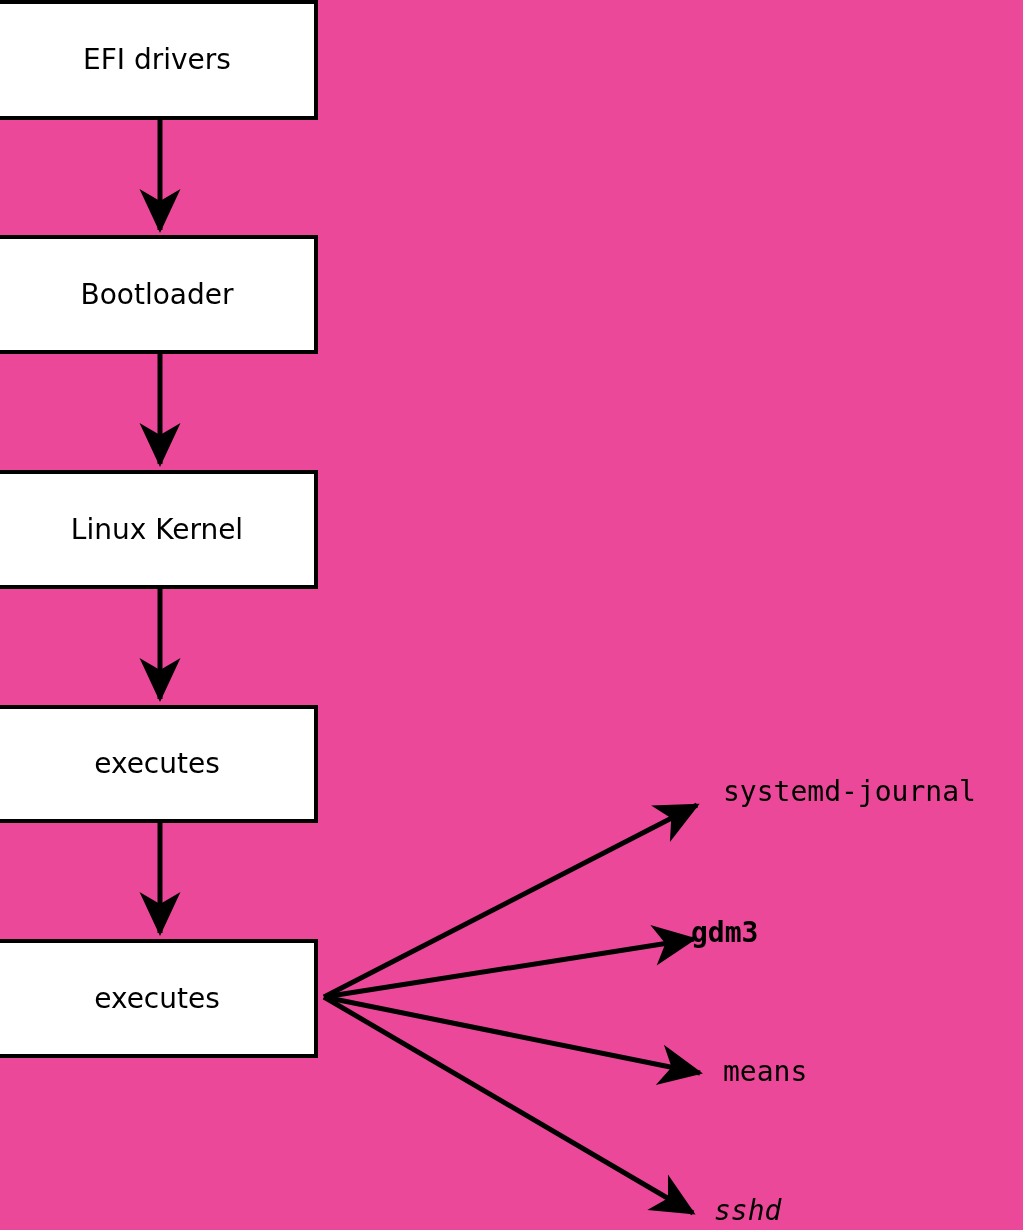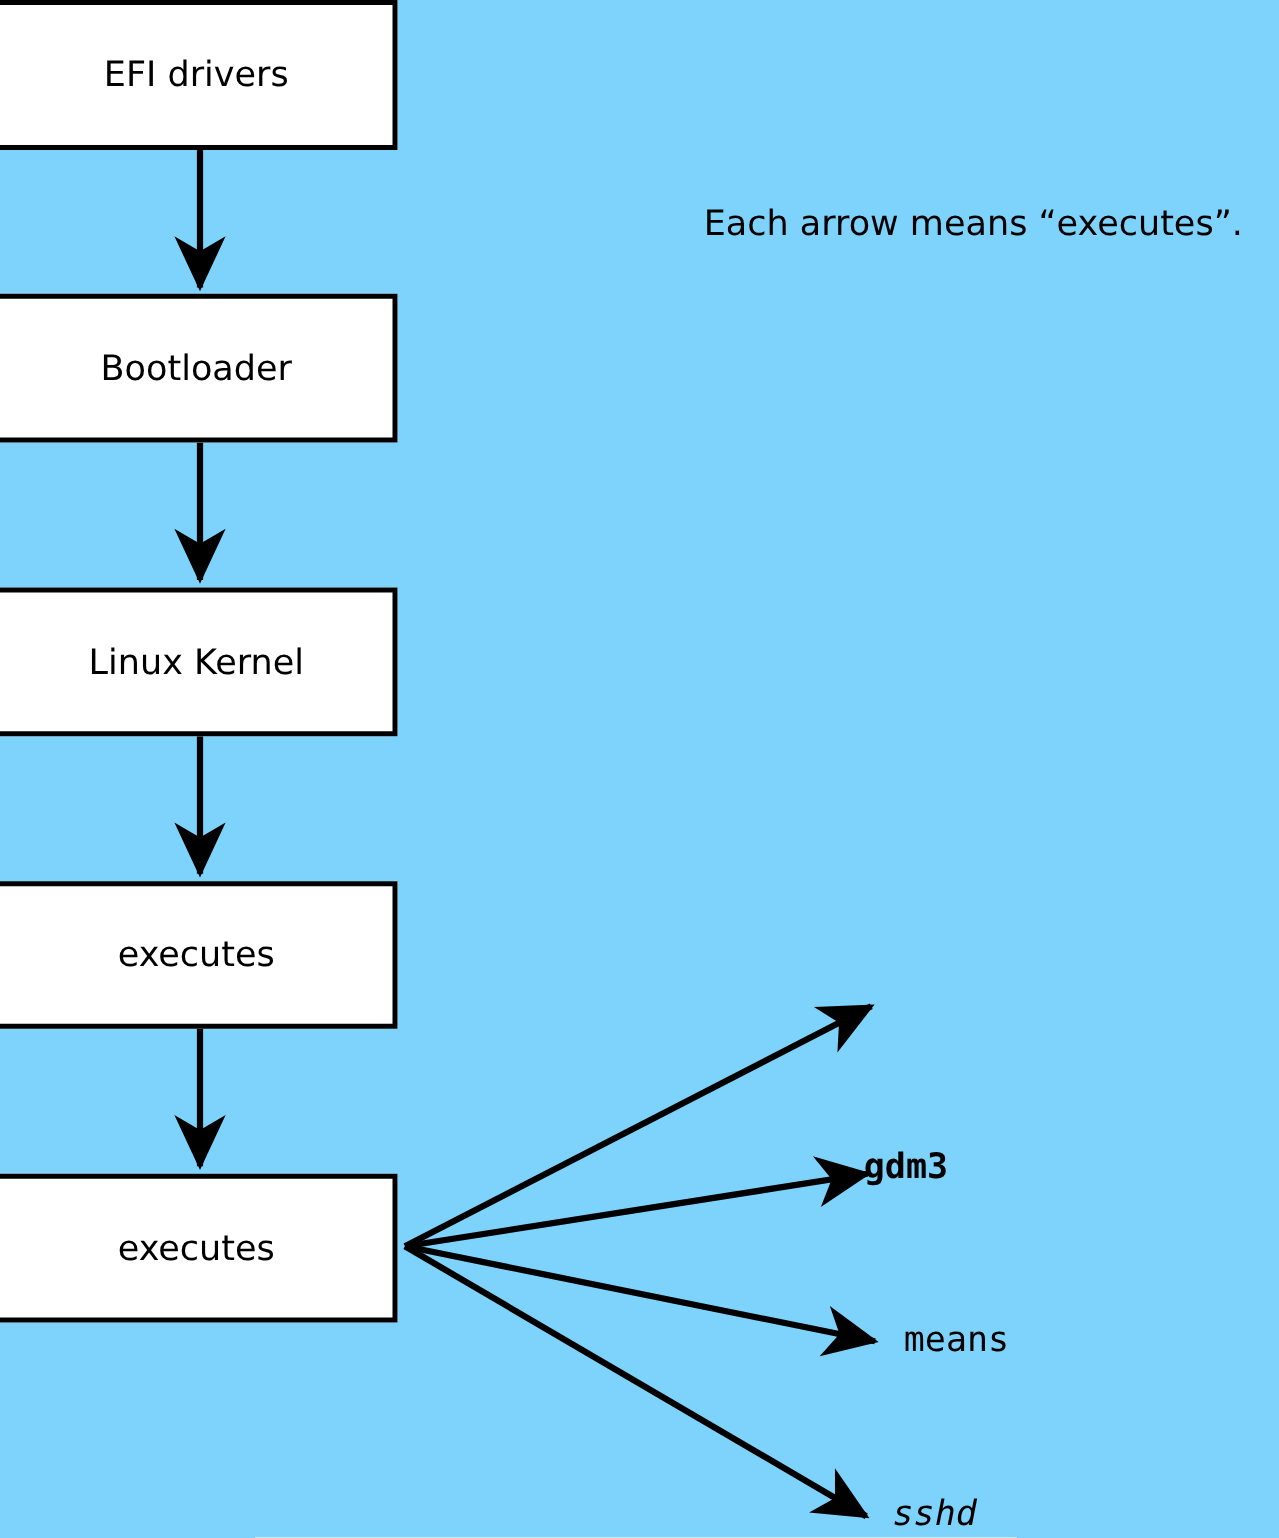--- a/index.html
+++ b/index.html
@@ -4,21 +4,21 @@
 <style>
   html, body {
     margin: 0;
     padding: 0;
     background: #ffffff;
   }
   #canvas {
     position: relative;
     width: 1023px;
     height: 1230px;
-    background: #7dd3fc;
+    background: #ec4899;
     overflow: hidden;
     font-family: "DejaVu Sans", sans-serif;
   }
   #diagram-svg {
     position: absolute;
     left: 0;
     top: 0;
     width: 1023px;
     height: 1230px;
   }
@@ -107,30 +107,30 @@
   </div>
 
   <div class="node-box" style="left:-4px; top:705px; width:322px; height:118px;">
     <span class="node-label">executes</span>
   </div>
 
   <div class="node-box" style="left:-4px; top:939px; width:322px; height:119px;">
     <span class="node-label">executes</span>
   </div>
 
+  <div class="leaf-label" style="left:723px; top:778px;">
+    <span>systemd-journal</span>
+  </div>
 
   <div class="leaf-label" style="left:691px; top:919px;font-weight:bold;">
     <span>gdm3</span>
   </div>
 
   <div class="leaf-label" style="left:723px; top:1058px;">
     <span>means</span>
   </div>
 
   <div class="leaf-label" style="left:714px; top:1197px;font-style:italic;">
     <span>sshd</span>
   </div>
 
-  <div class="legend-note" style="left:563px; top:165px;">
-    <span>Each arrow means “executes”.</span>
-  </div>
 
 </div>
 
 </body></html>

